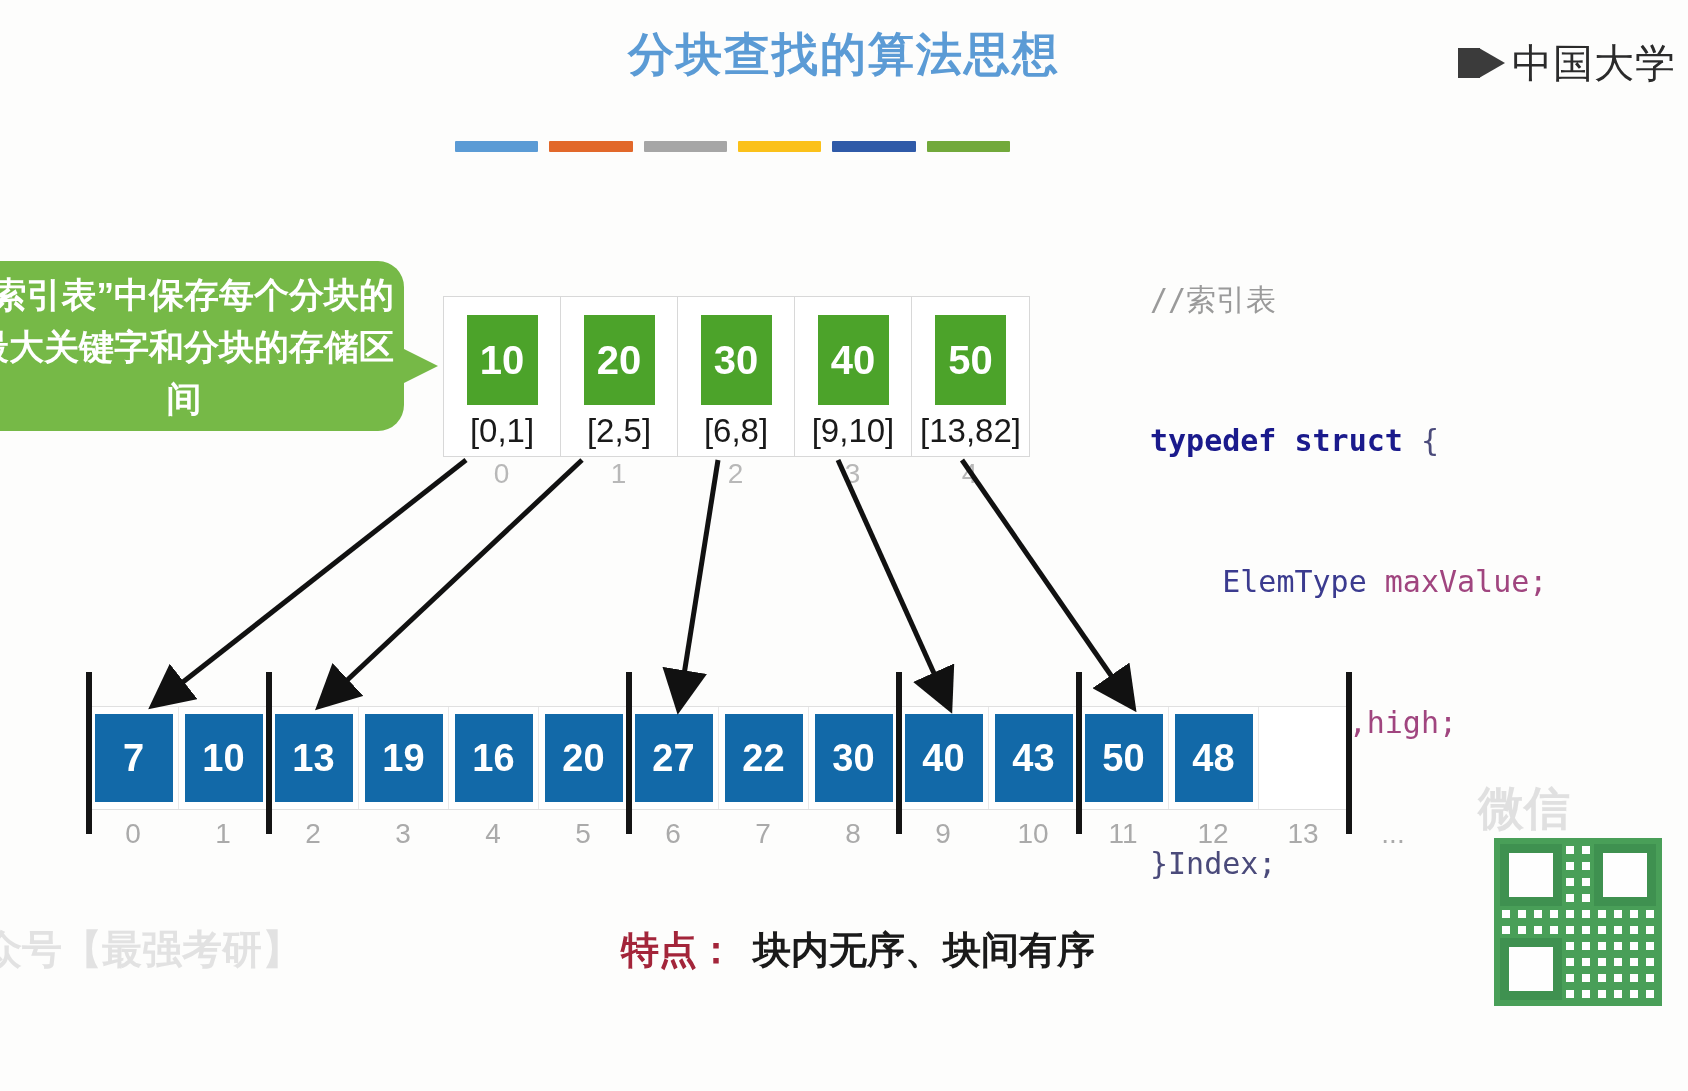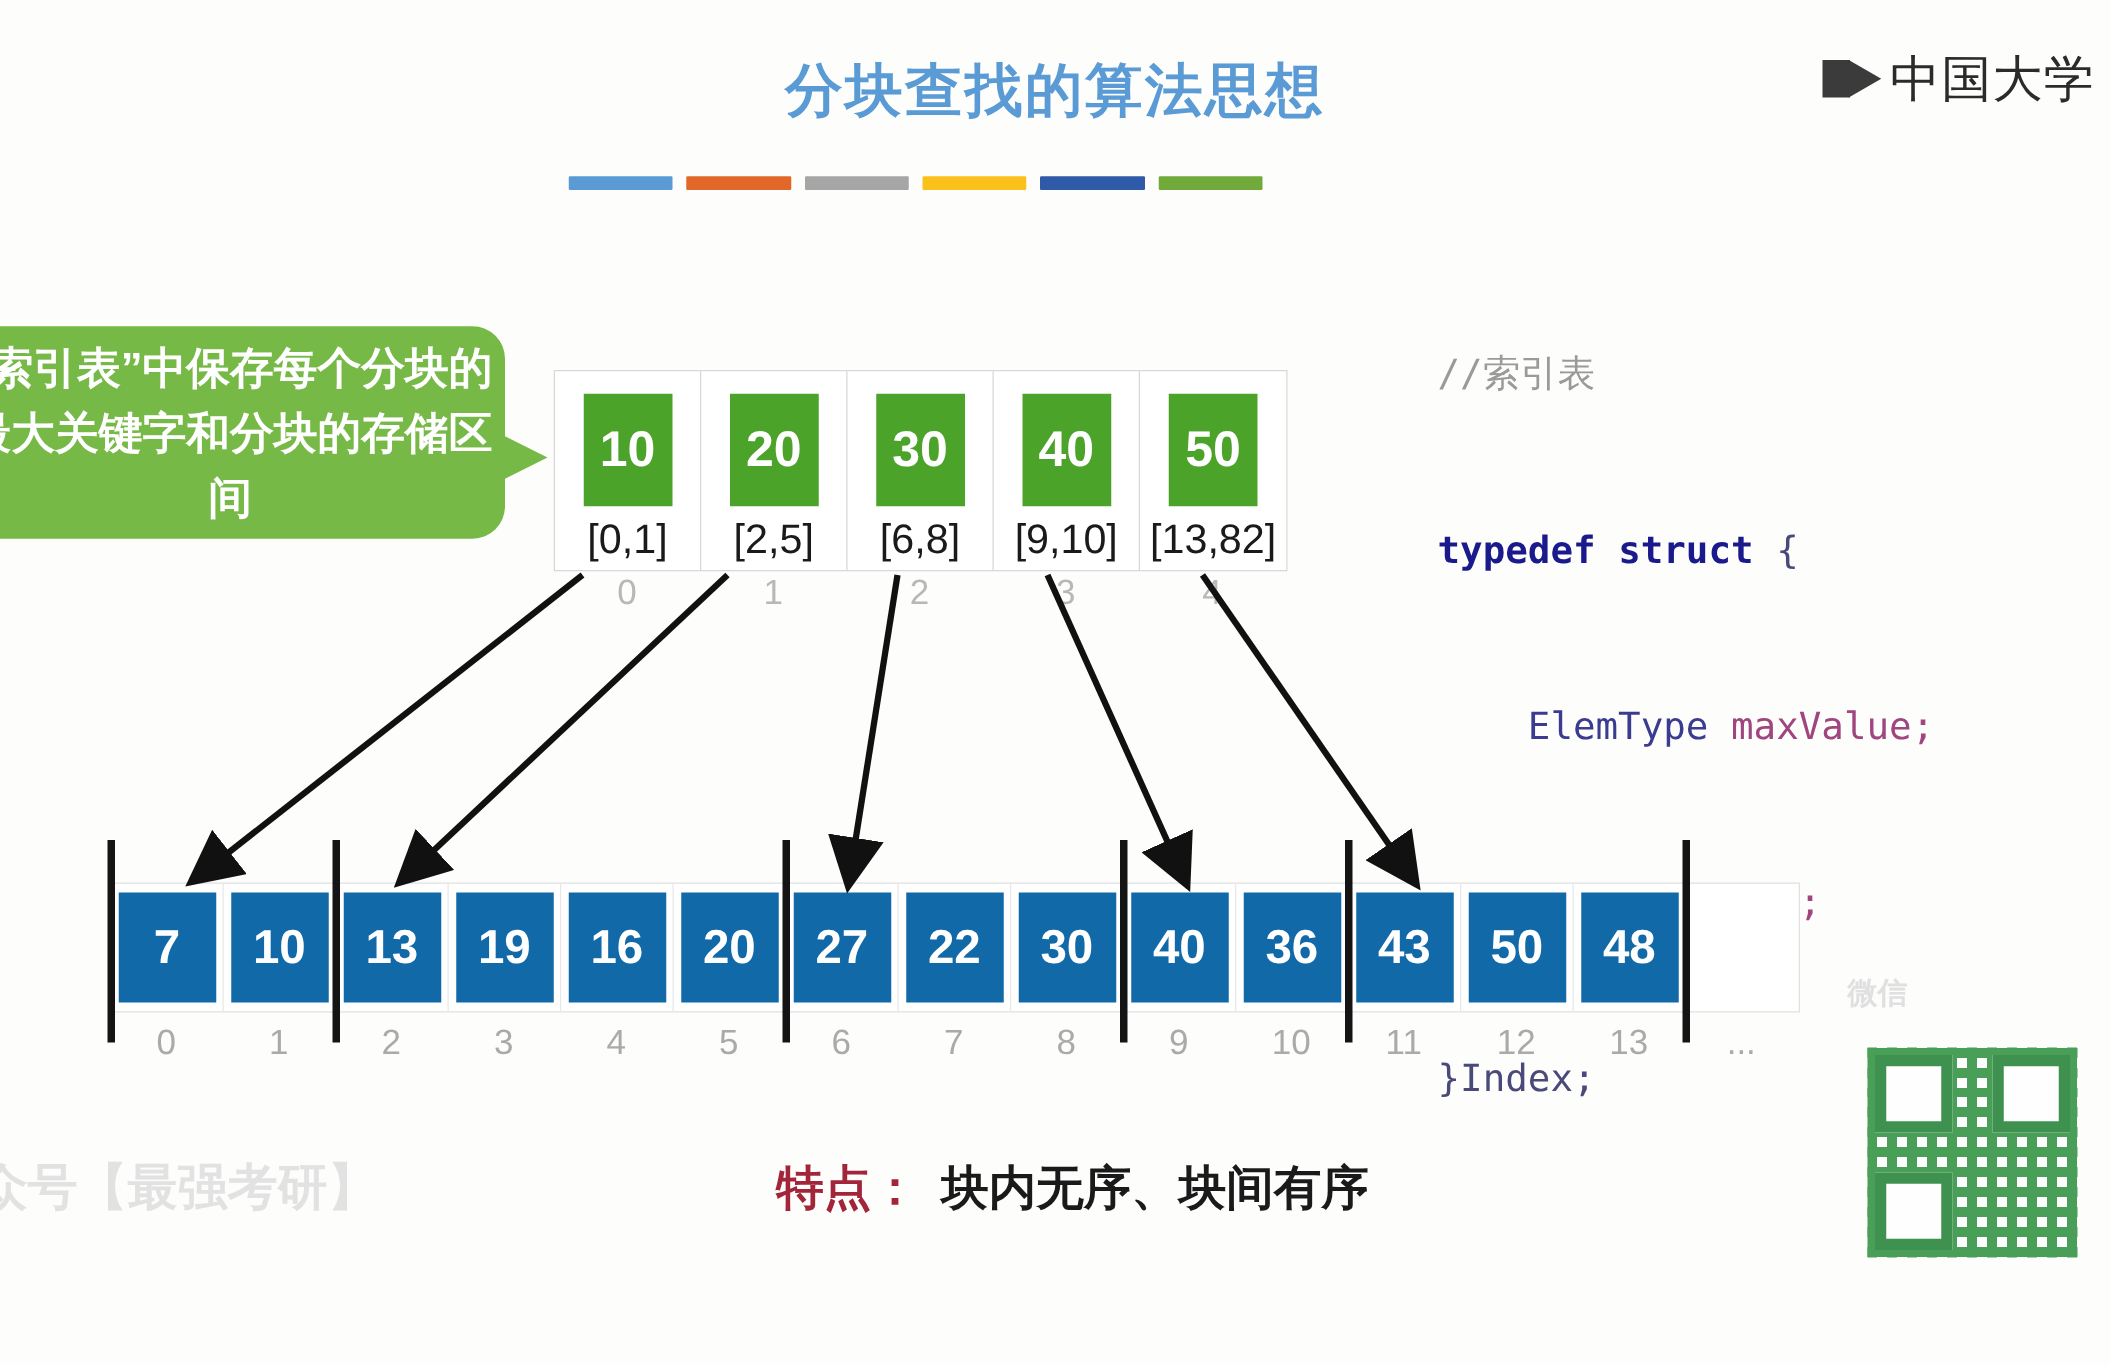--- a/index.html
+++ b/index.html
@@ -4,21 +4,21 @@
 <style>
   html,body{margin:0;padding:0;}
   body{
     width:1688px;height:1091px;position:relative;overflow:hidden;
     background:#fdfdfc;
     font-family:"Liberation Sans","DejaVu Sans",sans-serif;
   }
 
   
   #slide-title{
-    position:absolute;left:0;top:42px;width:1688px;text-align:center;
+    position:absolute;left:0;top:24px;width:1688px;text-align:center;
     font-size:46px;font-weight:bold;color:#5b9bd5;letter-spacing:2px;
   }
   #title-rules{
     position:absolute;left:455px;top:141px;width:555px;
     display:flex;gap:11px;
   }
   #title-rules .rule{height:11px;flex:1;border-radius:1px;}
 
   
   #brand{
@@ -131,21 +131,21 @@
   }
   #footer-note .lbl{color:#a3253a;}
   #footer-note .txt{color:#1a1a1a;margin-left:18px;}
 
   
   #watermark-left{
     position:absolute;left:-18px;top:922px;font-size:40px;color:#e2e2e2;
     font-weight:bold;white-space:nowrap;
   }
   #watermark-wechat{
-    position:absolute;left:1478px;top:778px;font-size:24px;color:#e0e0e0;
+    position:absolute;left:1478px;top:778px;font-size:46px;color:#e0e0e0;
     font-weight:bold;white-space:nowrap;
   }
   #qr-code{
     position:absolute;left:1494px;top:838px;width:168px;height:168px;
     background:
       repeating-linear-gradient(0deg,#2a8f3c 0 8px,transparent 8px 16px),
       repeating-linear-gradient(90deg,#2a8f3c 0 8px,#ffffff 8px 16px);
     opacity:.85;
   }
   #qr-code .qe{position:absolute;width:44px;height:44px;border:9px solid #1f7f33;background:#fff;}
@@ -243,23 +243,20 @@
       <div class="val">27</div>
     </div>
   <div class="cell">
       <div class="val">22</div>
     </div>
   <div class="cell">
       <div class="val">30</div>
     </div>
   <div class="cell">
       <div class="val">40</div>
-    </div>
-  <div class="cell">
-      <div class="val">36</div>
     </div>
   <div class="cell">
       <div class="val">43</div>
     </div>
   <div class="cell">
       <div class="val">50</div>
     </div>
   <div class="cell">
       <div class="val">48</div>
     </div>

